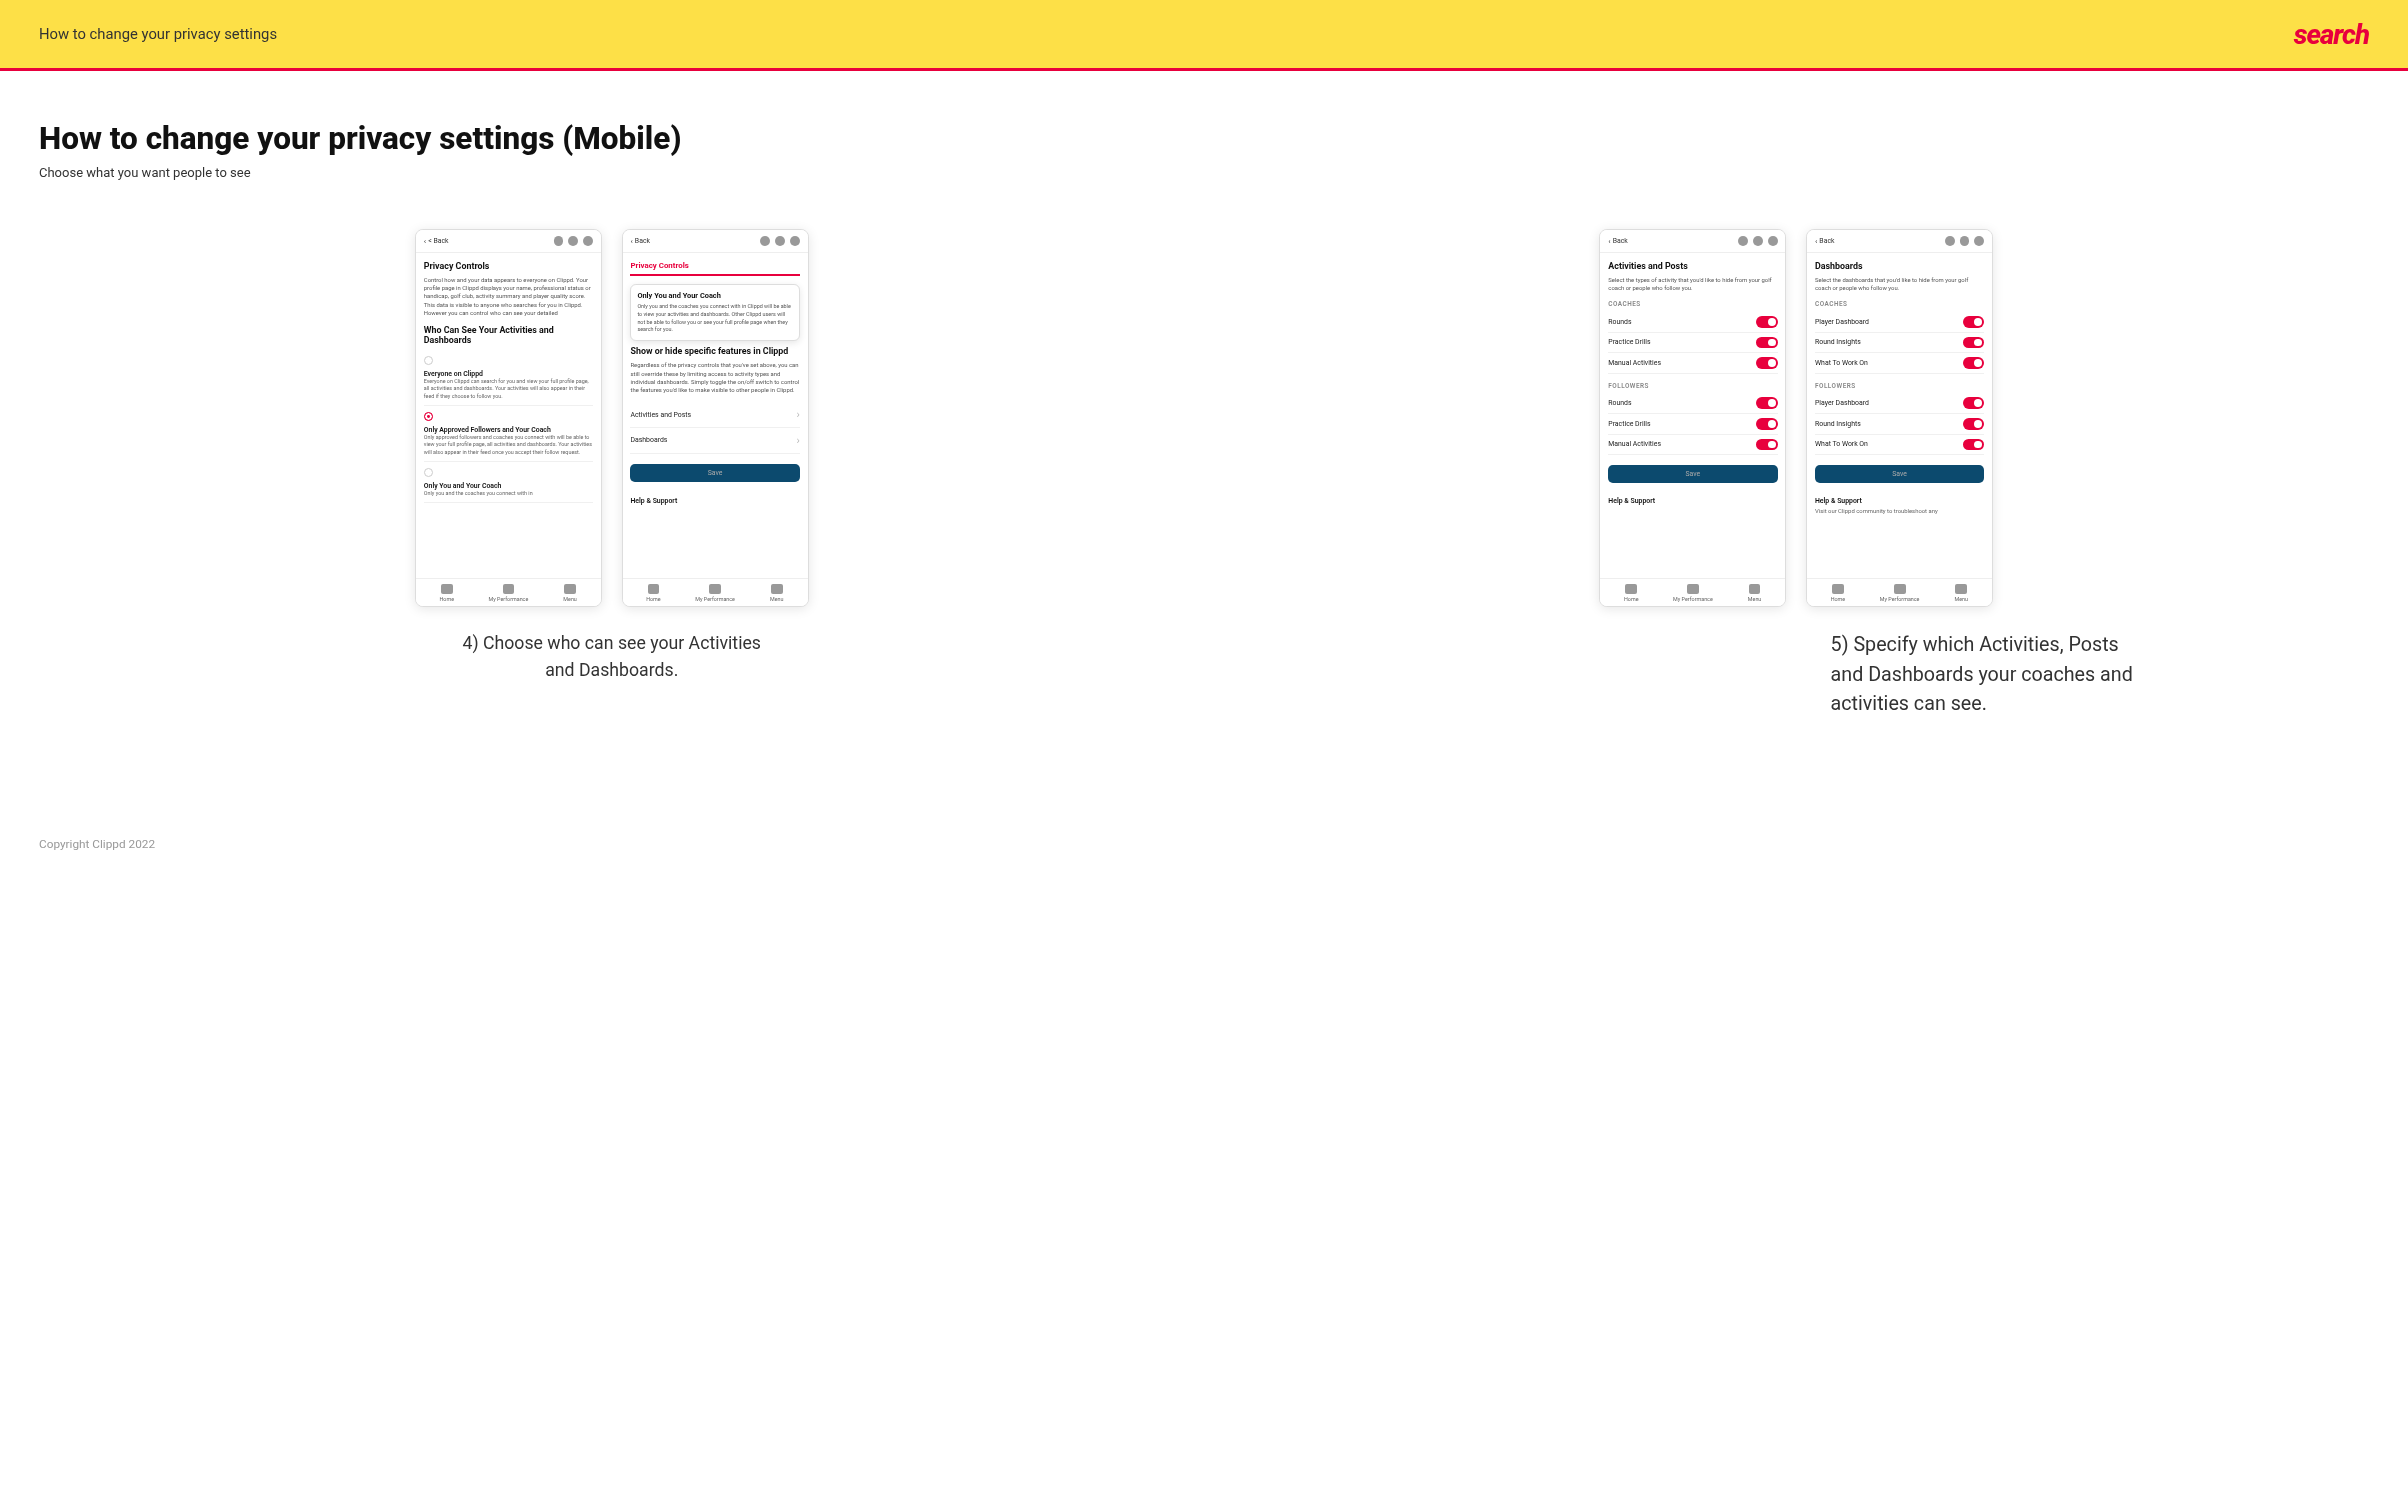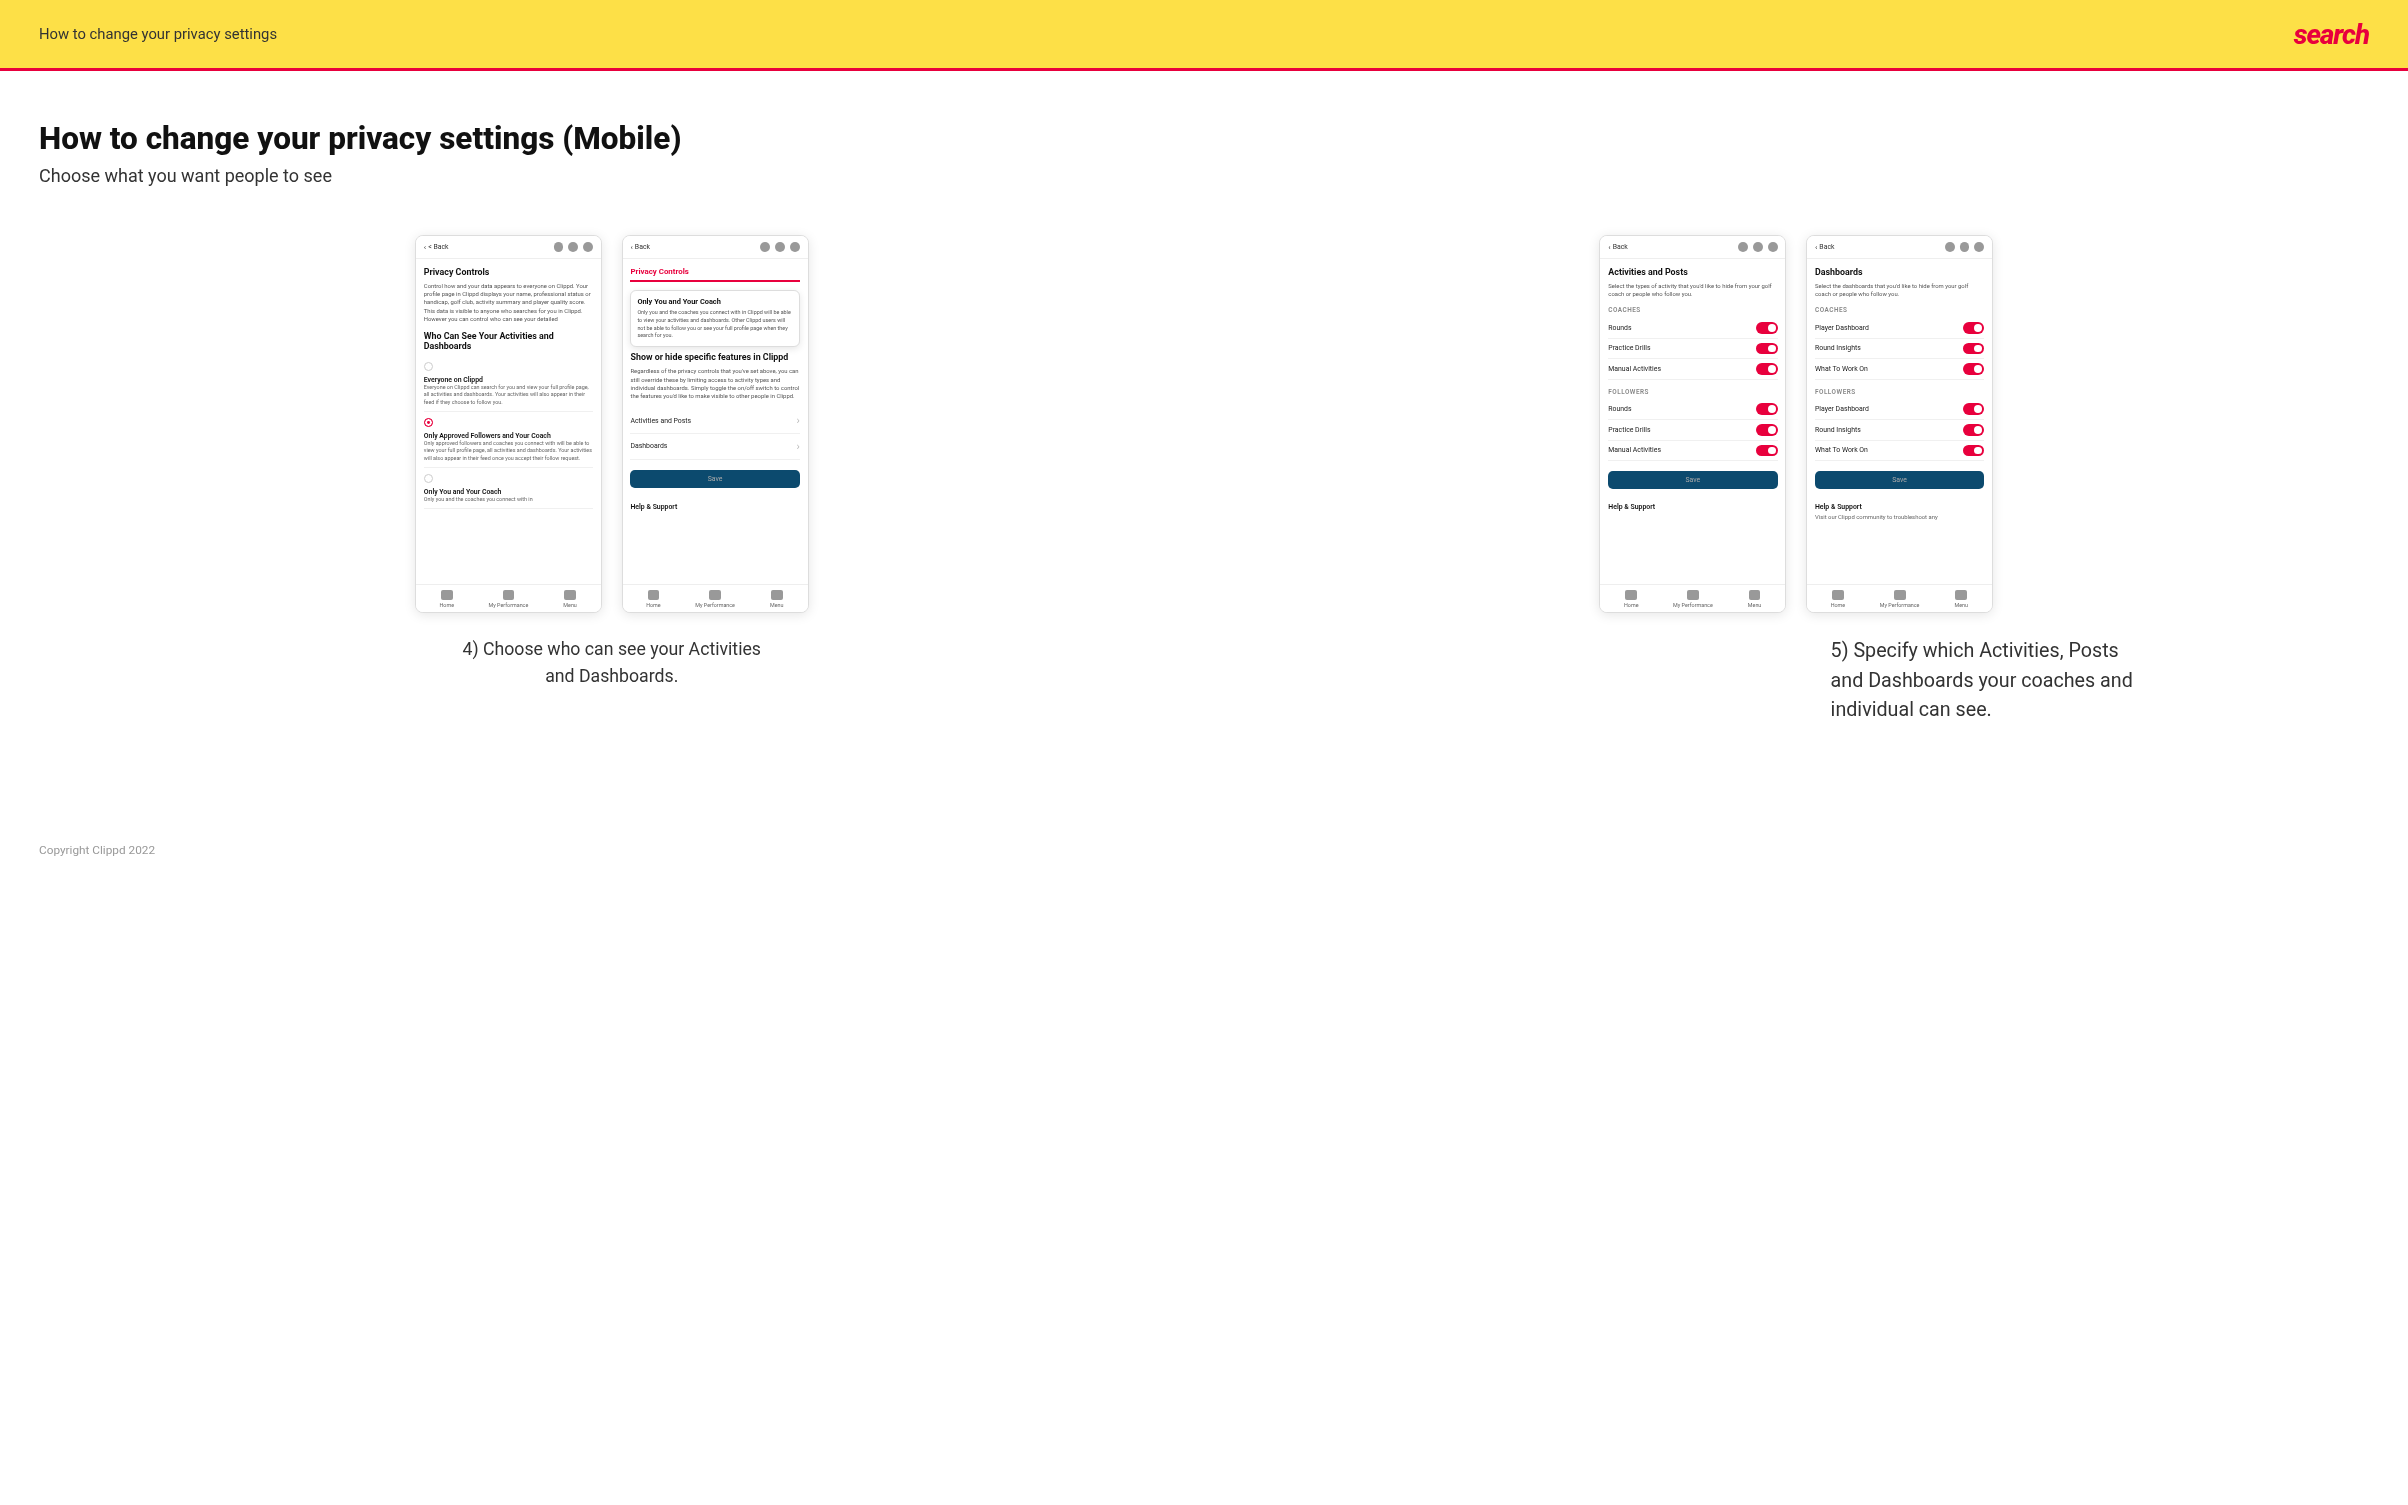--- a/index.html
+++ b/index.html
@@ -36,21 +36,21 @@
       padding: 49px 39px 59px 39px;
     }
 
     .page-title {
       font-size: 31.5px;
       font-weight: 800;
       color: #111;
       margin-bottom: 7.9px;
     }
     .page-subtitle {
-      font-size: 18px;
+      font-size: 13px;
       color: #333;
       margin-bottom: 49px;
     }
 
     
     .mockup-section {
       display: flex;
       gap: 39px;
       align-items: flex-start;
       margin-bottom: 39px;
@@ -575,21 +575,21 @@
         </div>
 
       </div>
 
       <div style="display:flex; gap:39px; width:100%;">
         <div style="flex:1;"></div>
         <div style="flex:1; padding-left:9.9px;">
           <div class="caption-right">
             <span>5) Specify which Activities, Posts</span><br>
             <span>and Dashboards your  coaches and</span><br>
-            <span>individual can see.</span>
+            <span>activities can see.</span>
           </div>
         </div>
       </div>
     </div>
 
   </div>
 </div>
 
 <div class="footer">
   <span>Copyright Clippd 2022</span>

